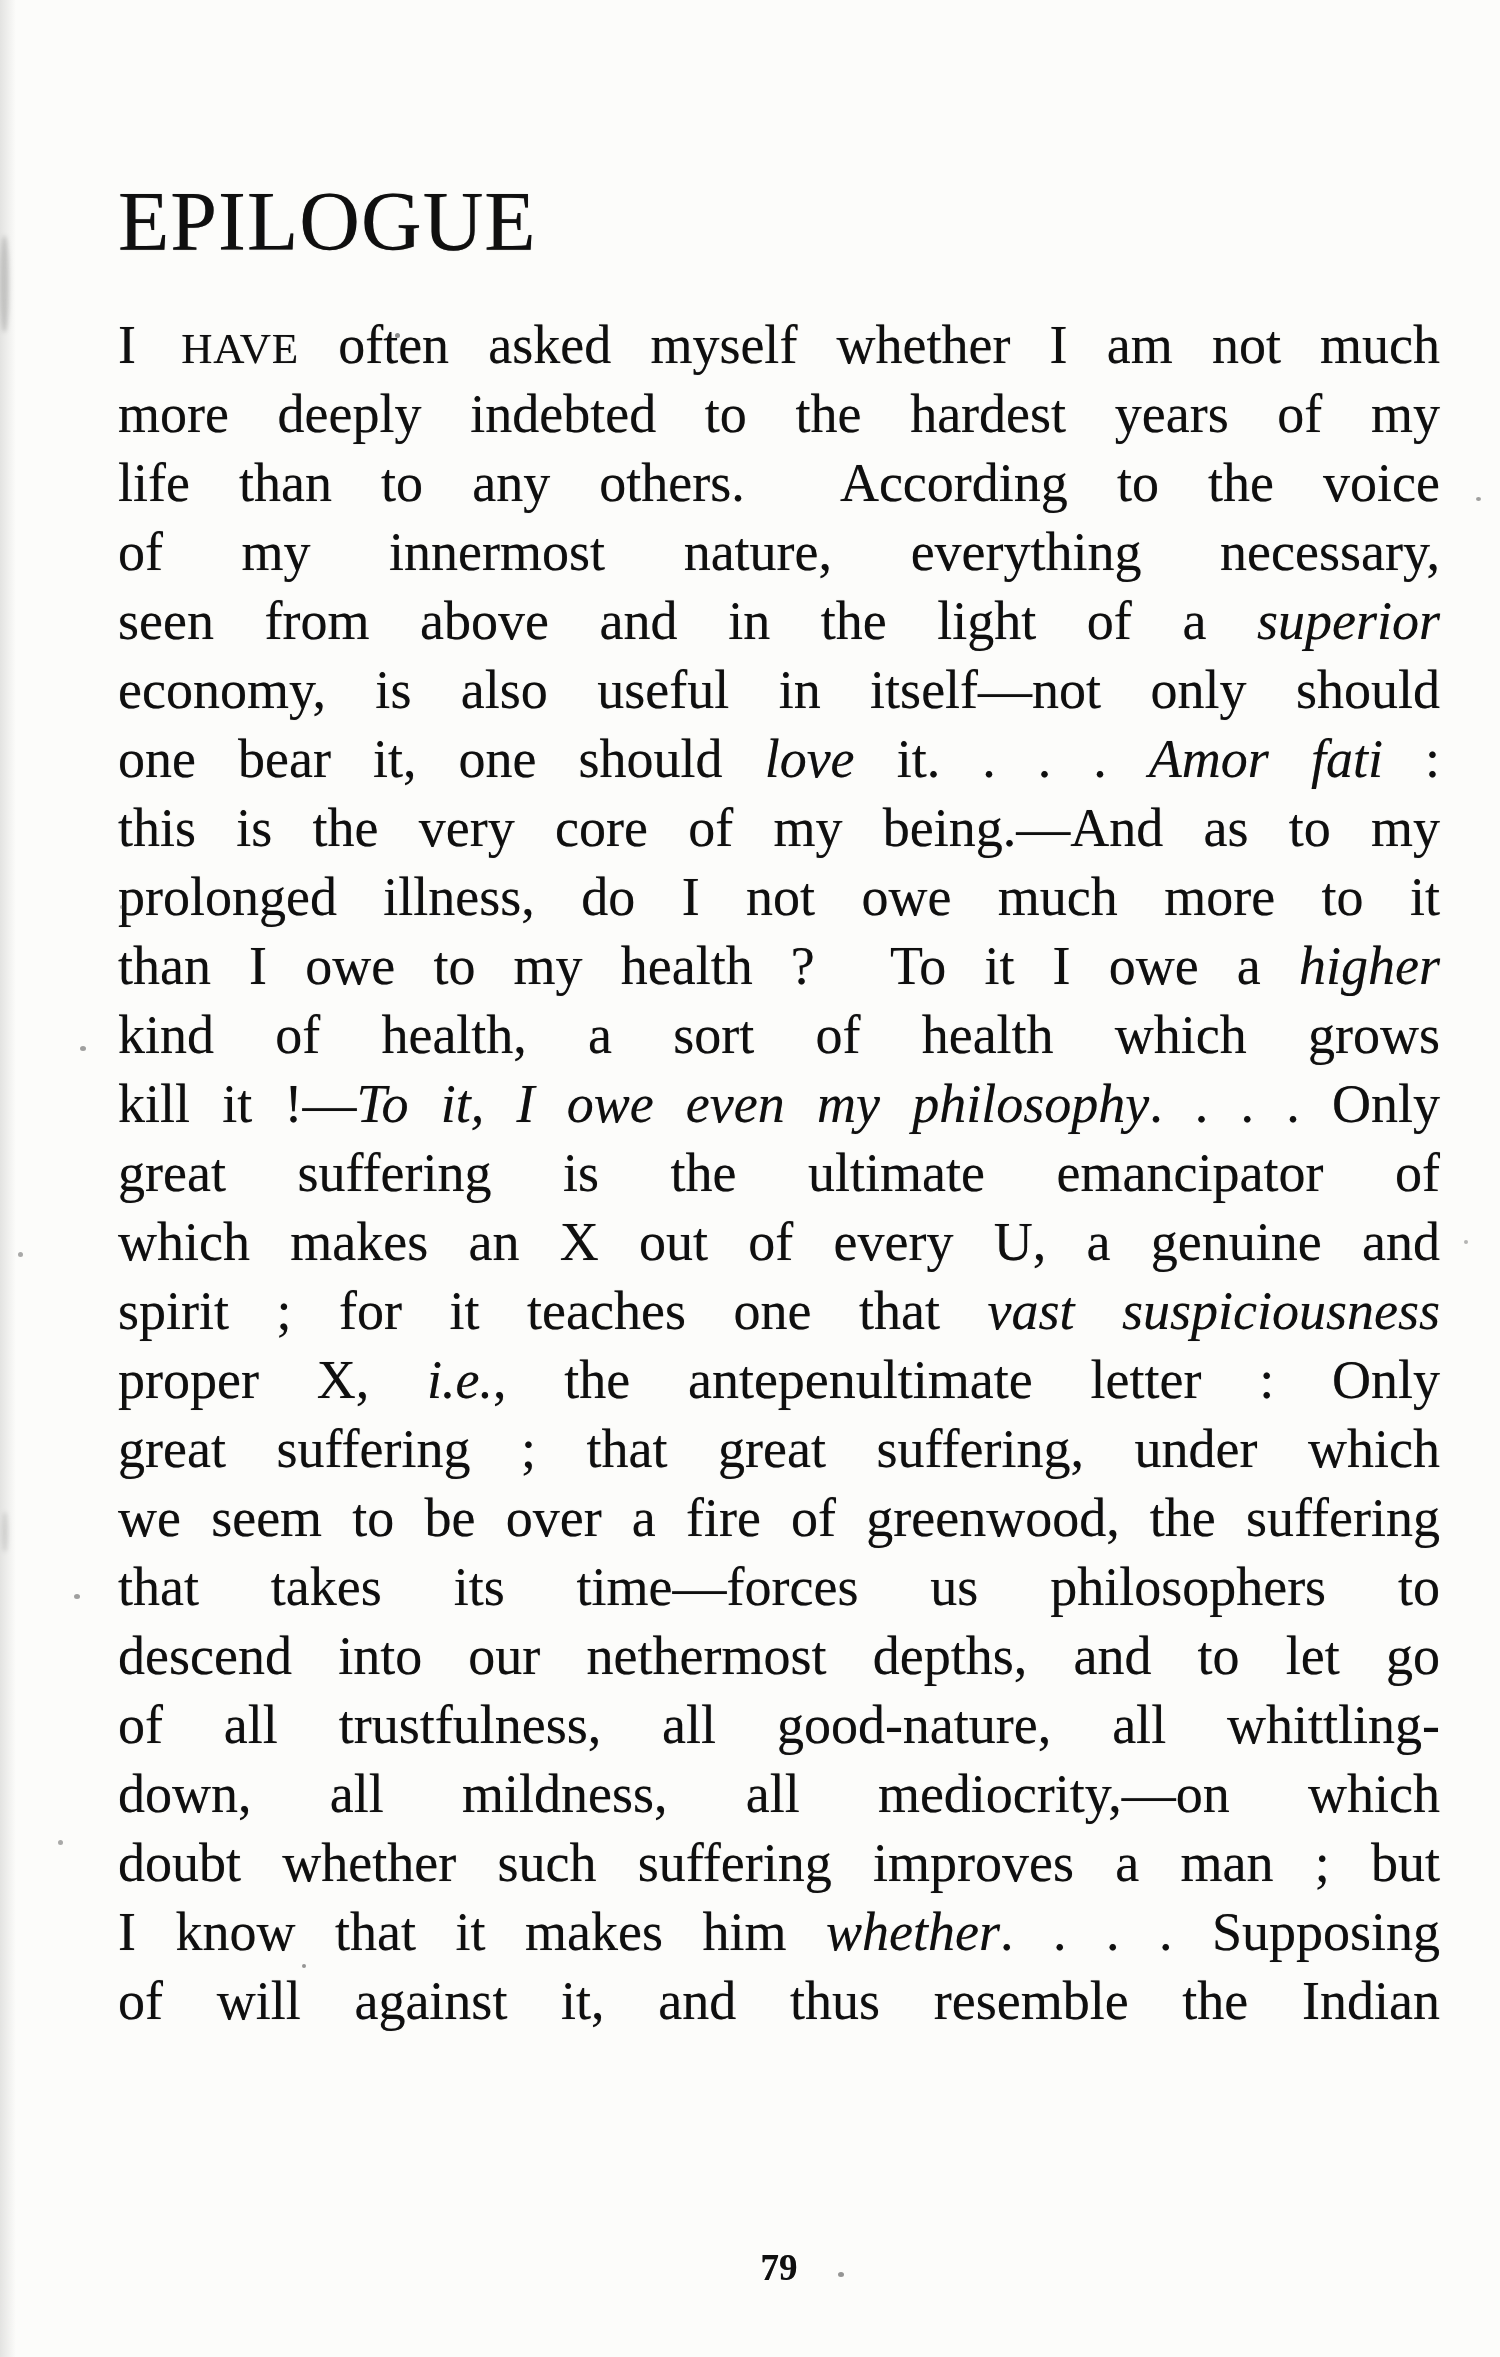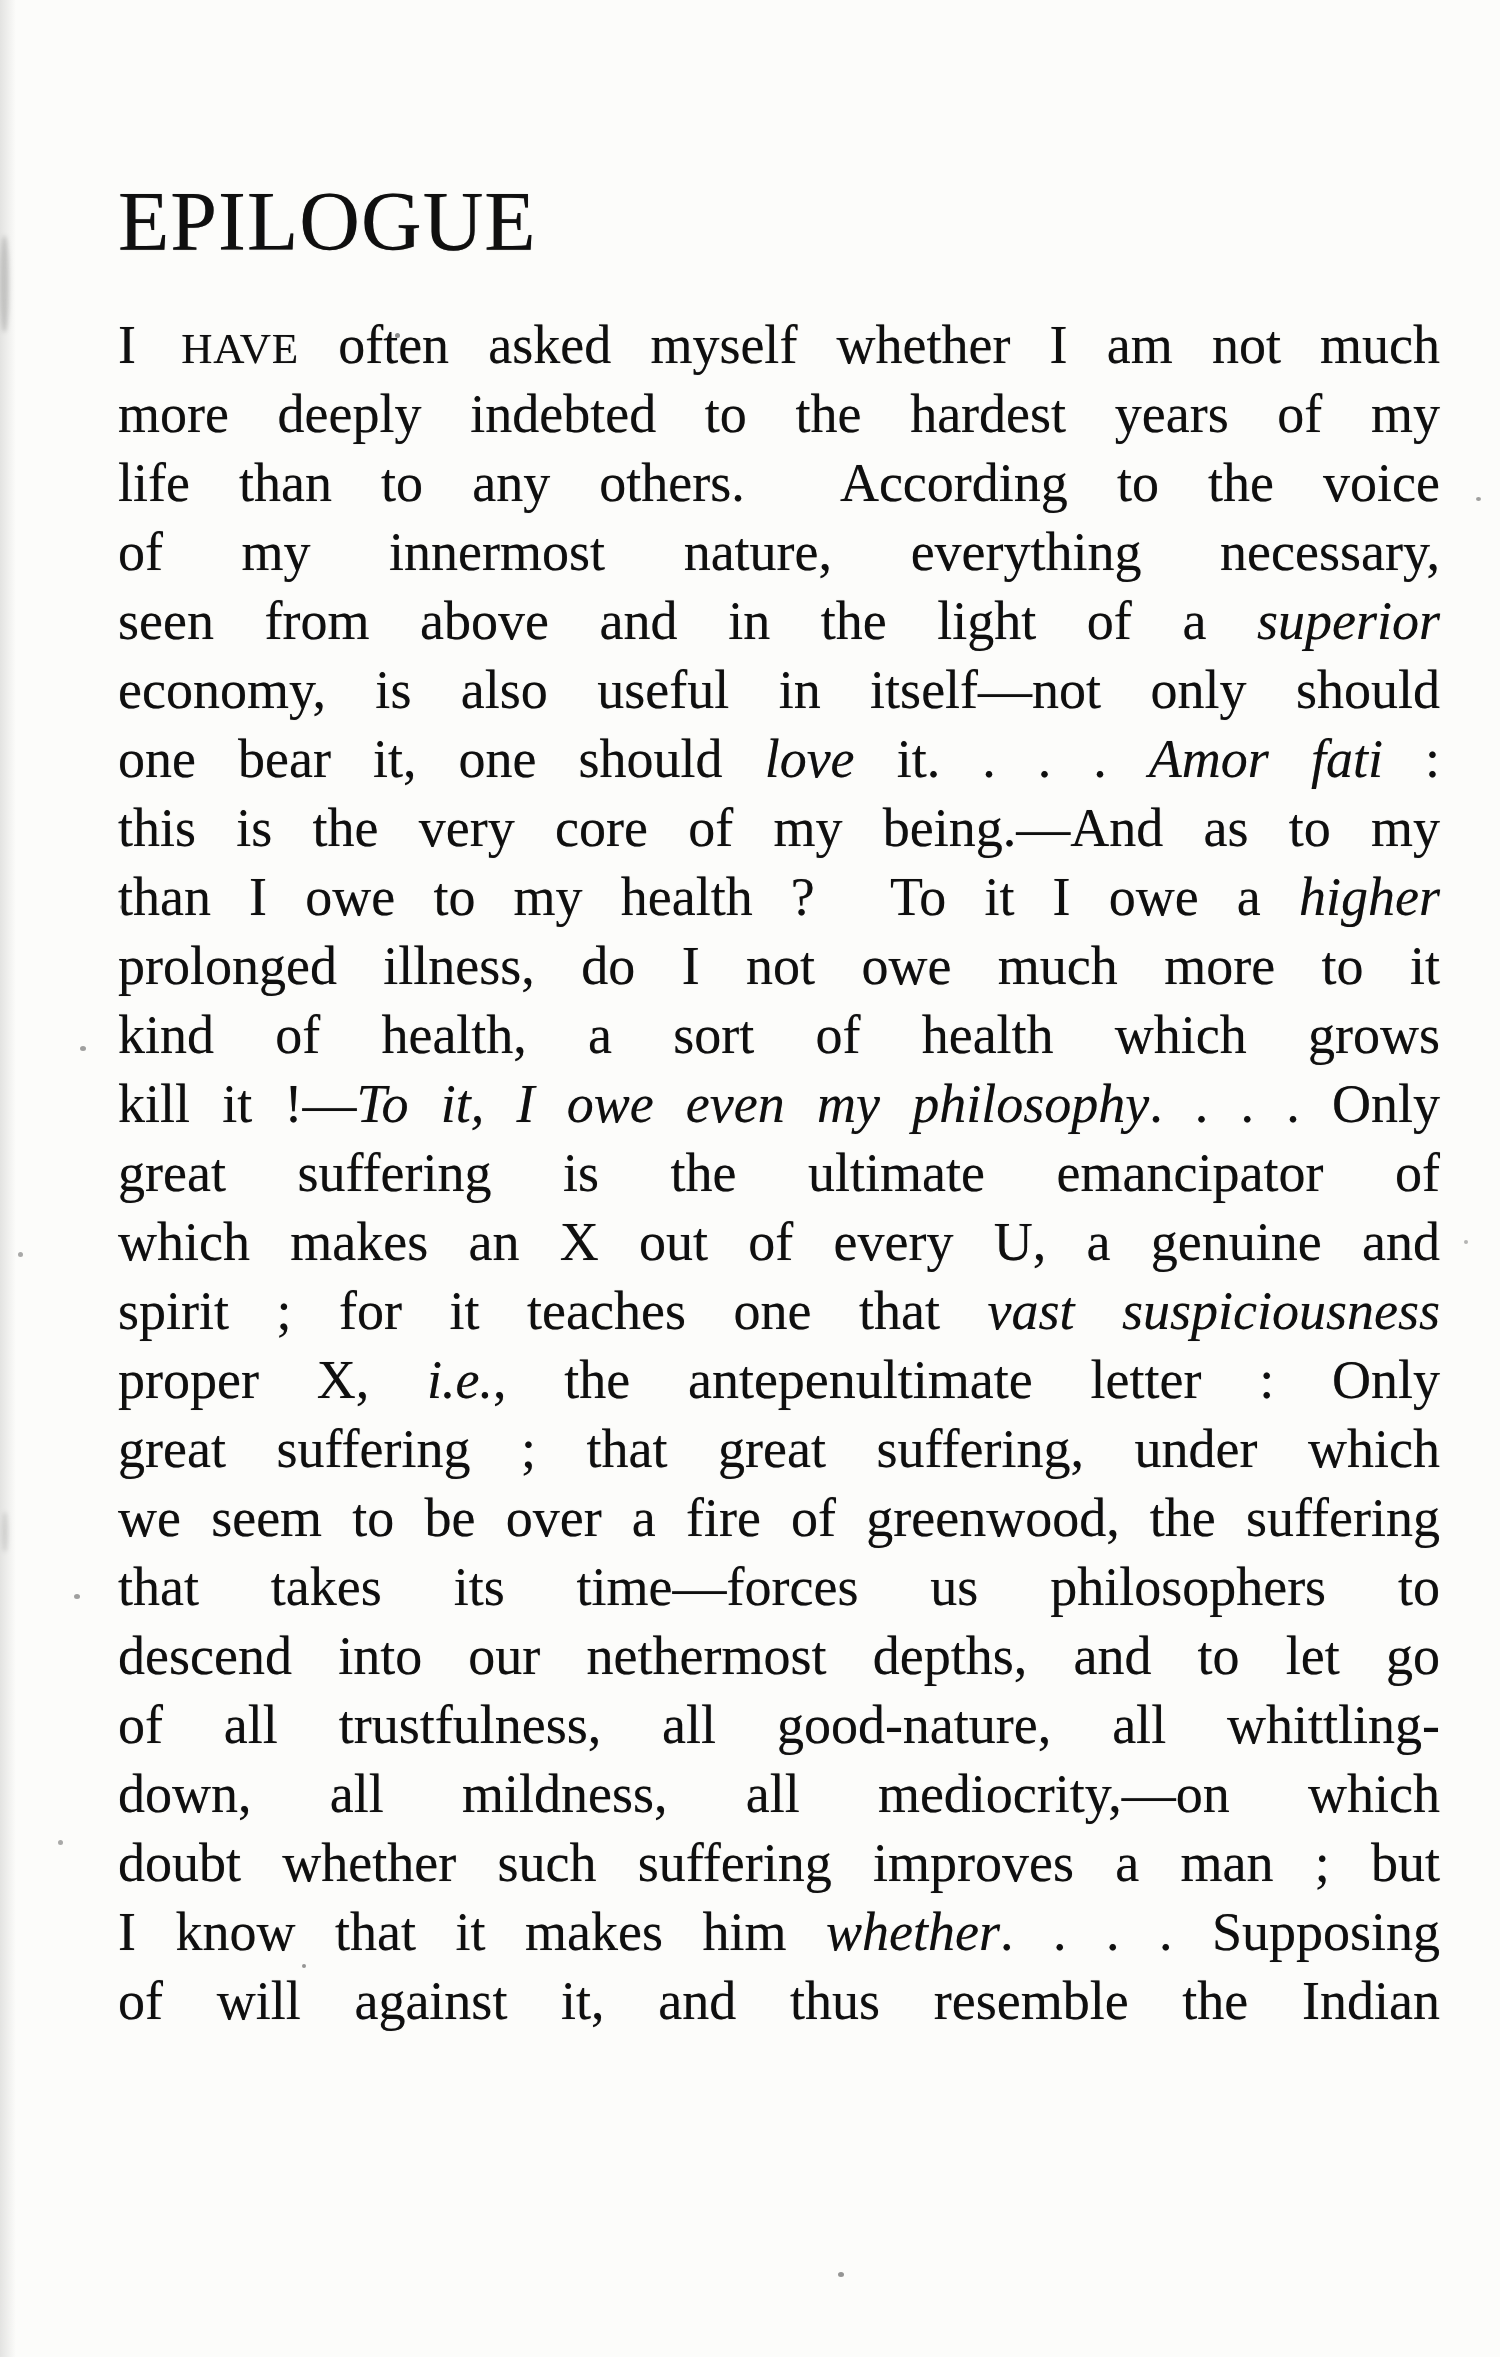--- a/index.html
+++ b/index.html
@@ -54,39 +54,40 @@
 
   <div class="body-text">
       <div class="line"><span class="seg">I </span><span class="seg smallcaps">HAVE</span><span class="seg"> often asked myself whether I am not much</span></div>
       <div class="line"><span class="seg">more deeply indebted to the hardest years of my</span></div>
       <div class="line"><span class="seg">life than to any others.&nbsp; According to the voice</span></div>
       <div class="line"><span class="seg">of my innermost nature, everything necessary,</span></div>
       <div class="line"><span class="seg">seen from above and in the light of a </span><span class="seg italic">superior</span></div>
       <div class="line"><span class="seg">economy, is also useful in itself—not only should</span></div>
       <div class="line"><span class="seg">one bear it, one should </span><span class="seg italic">love</span><span class="seg"> it. . . . </span><span class="seg italic">Amor fati</span><span class="seg"> :</span></div>
       <div class="line"><span class="seg">this is the very core of my being.—And as to my</span></div>
+      <div class="line"><span class="seg">prolonged illness, do I not owe much more to it</span></div>
       <div class="line"><span class="seg">than I owe to my health ?&nbsp; To it I owe a </span><span class="seg italic">higher</span></div>
-      <div class="line"><span class="seg">prolonged illness, do I not owe much more to it</span></div>
       <div class="line"><span class="seg">kind of health, a sort of health which grows</span></div>
       <div class="line"><span class="seg">kill it !—</span><span class="seg italic">To it, I owe even my philosophy</span><span class="seg">. . . . Only</span></div>
       <div class="line"><span class="seg">great suffering is the ultimate emancipator of</span></div>
       <div class="line"><span class="seg">which makes an X out of every U, a genuine and</span></div>
       <div class="line"><span class="seg">spirit ; for it teaches one that </span><span class="seg italic">vast suspiciousness</span></div>
       <div class="line"><span class="seg">proper X, </span><span class="seg italic">i.e.</span><span class="seg">, the antepenultimate letter : Only</span></div>
       <div class="line"><span class="seg">great suffering ; that great suffering, under which</span></div>
       <div class="line"><span class="seg">we seem to be over a fire of greenwood, the suffering</span></div>
       <div class="line"><span class="seg">that takes its time—forces us philosophers to</span></div>
       <div class="line"><span class="seg">descend into our nethermost depths, and to let go</span></div>
       <div class="line"><span class="seg">of all trustfulness, all good-nature, all whittling-</span></div>
       <div class="line"><span class="seg">down, all mildness, all mediocrity,—on which</span></div>
       <div class="line"><span class="seg">doubt whether such suffering improves a man ; but</span></div>
       <div class="line"><span class="seg">I know that it makes him </span><span class="seg italic">whether</span><span class="seg">. . . . Supposing</span></div>
       <div class="line"><span class="seg">of will against it, and thus resemble the Indian</span></div>
     </div>
 
+  <div class="page-number">79</div>
 
   <div class="speckle" style="left:395px;top:333px;width:5px;height:5px;opacity:.55"></div>
   <div class="speckle" style="left:80px;top:1046px;width:6px;height:5px;opacity:.45"></div>
   <div class="speckle" style="left:18px;top:1252px;width:5px;height:5px;opacity:.4"></div>
   <div class="speckle" style="left:74px;top:1594px;width:6px;height:5px;opacity:.45"></div>
   <div class="speckle" style="left:58px;top:1840px;width:5px;height:5px;opacity:.4"></div>
   <div class="speckle" style="left:302px;top:1964px;width:4px;height:4px;opacity:.5"></div>
   <div class="speckle" style="left:838px;top:2272px;width:6px;height:5px;opacity:.5"></div>
   <div class="speckle" style="left:1476px;top:497px;width:5px;height:4px;opacity:.45"></div>
   <div class="speckle" style="left:120px;top:905px;width:4px;height:4px;opacity:.35"></div>

